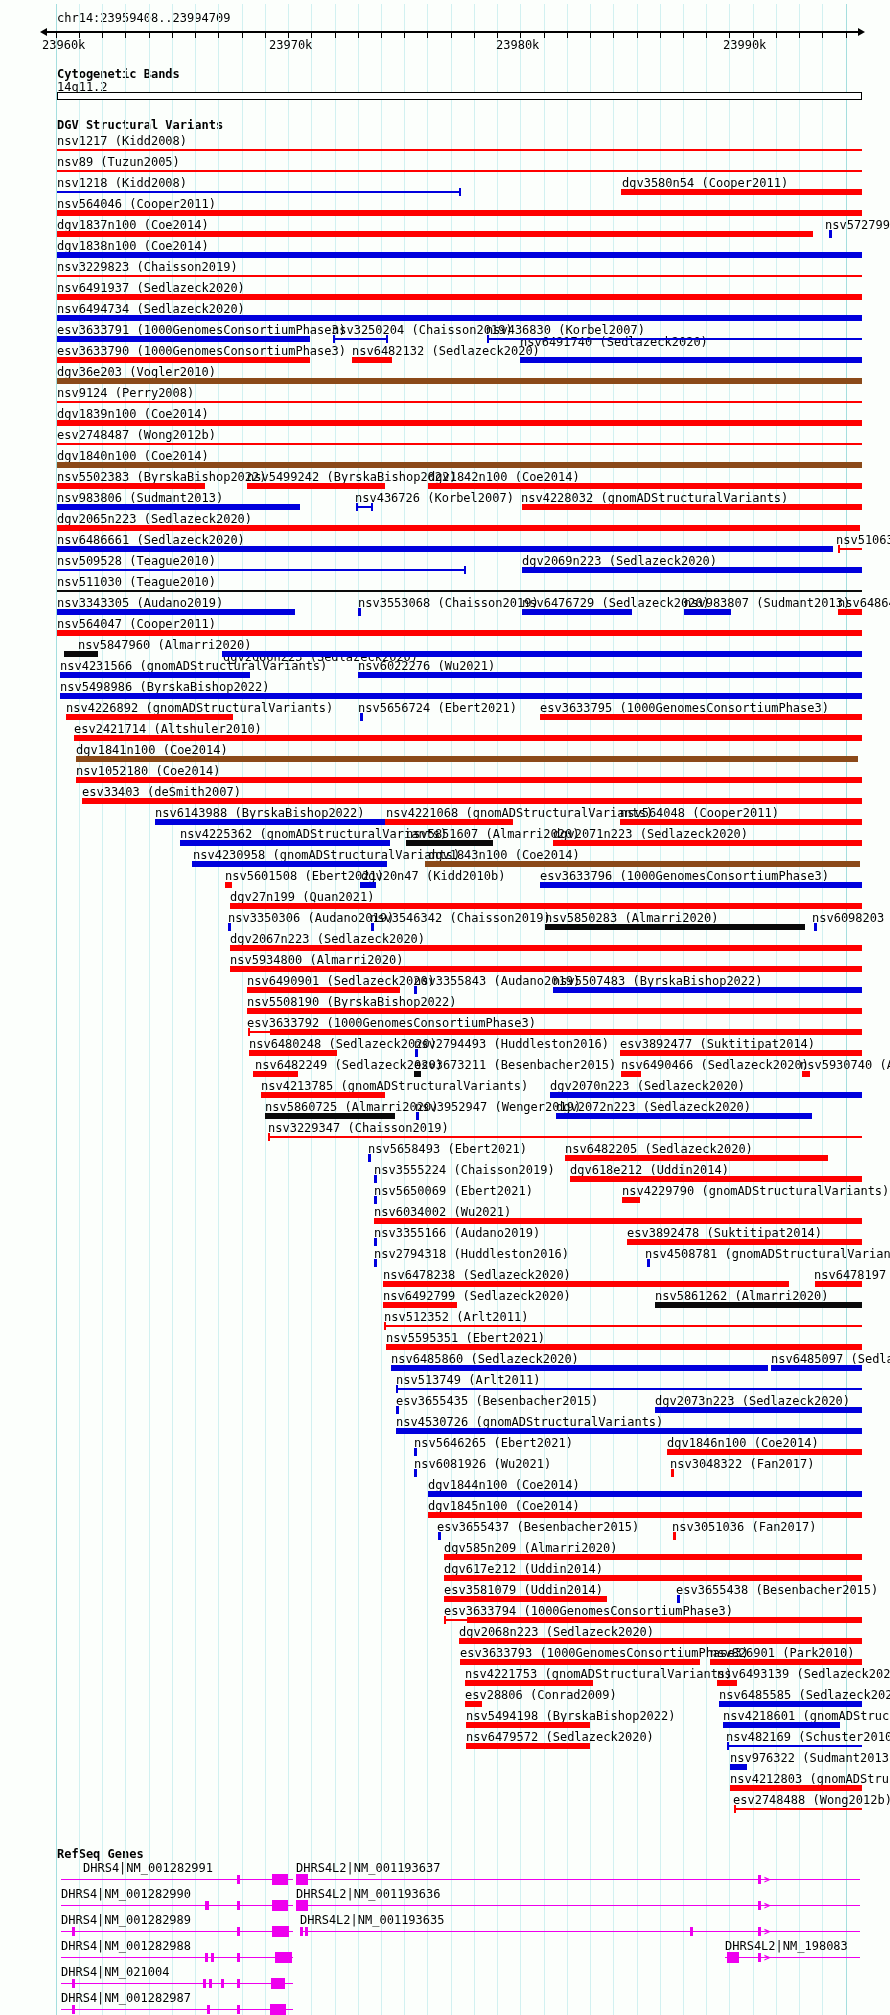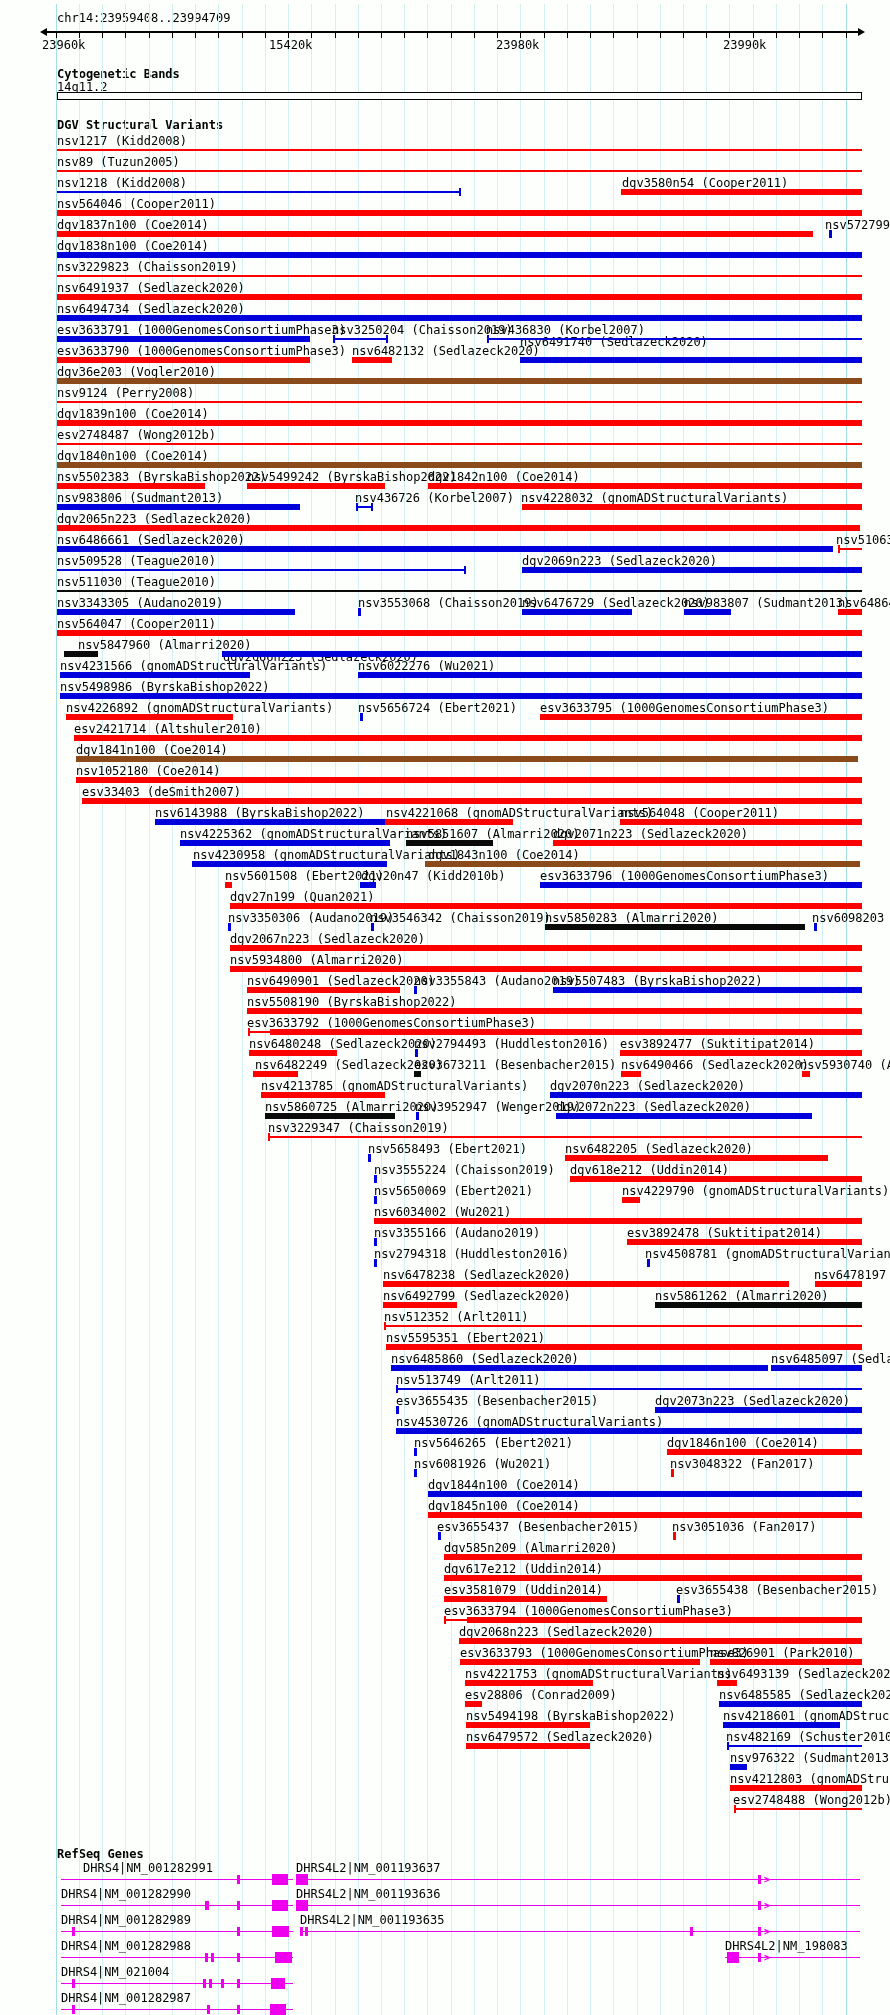--- a/index.html
+++ b/index.html
@@ -91,21 +91,21 @@
     <div class="tick" style="left: 659.78px; top: 33px; height: 5px; z-index: 2;"></div>
     <div class="tick" style="left: 683.01px; top: 33px; height: 5px; z-index: 2;"></div>
     <div class="tick" style="left: 706.24px; top: 33px; height: 5px; z-index: 2;"></div>
     <div class="tick" style="left: 729.47px; top: 33px; height: 5px; z-index: 2;"></div>
     <div class="tick" style="left: 752.7px; top: 33px; height: 5px; z-index: 2;"></div>
     <div class="tick" style="left: 775.93px; top: 33px; height: 5px; z-index: 2;"></div>
     <div class="tick" style="left: 799.16px; top: 33px; height: 5px; z-index: 2;"></div>
     <div class="tick" style="left: 822.39px; top: 33px; height: 5px; z-index: 2;"></div>
     <div class="tick" style="left: 845.62px; top: 33px; height: 5px; z-index: 2;"></div>
     <div class="lbl" style="left: 42px; top: 39px; z-index: 2;">23960k</div>
-    <div class="lbl" style="left: 269px; top: 39px; z-index: 2;">15420k</div>
+    <div class="lbl" style="left: 269px; top: 39px; z-index: 2;">23970k</div>
     <div class="lbl" style="left: 496px; top: 39px; z-index: 2;">23980k</div>
     <div class="lbl" style="left: 723px; top: 39px; z-index: 2;">23990k</div>
     <div class="band" style="left: 57px; top: 92px; width: 805px; height: 8px; z-index: 2;"></div>
     <div class="lbl" style="left: 57px; top: 135px; z-index: 2;">nsv1217 (Kidd2008)</div>
     <div class="bar" style="left: 57px; top: 149px; width: 805px; height: 2px; background: rgb(255, 0, 0); z-index: 3;"></div>
     <div class="lbl" style="left: 57px; top: 156px; z-index: 2;">nsv89 (Tuzun2005)</div>
     <div class="bar" style="left: 57px; top: 170px; width: 805px; height: 2px; background: rgb(255, 0, 0); z-index: 3;"></div>
     <div class="lbl" style="left: 57px; top: 177px; z-index: 2;">nsv1218 (Kidd2008)</div>
     <div class="bar" style="left: 57px; top: 191px; width: 403px; height: 2px; background: rgb(0, 0, 221); z-index: 3;"></div>
     <div class="bar" style="left: 459px; top: 188px; width: 2px; height: 8px; background: rgb(0, 0, 221); z-index: 3;"></div>

